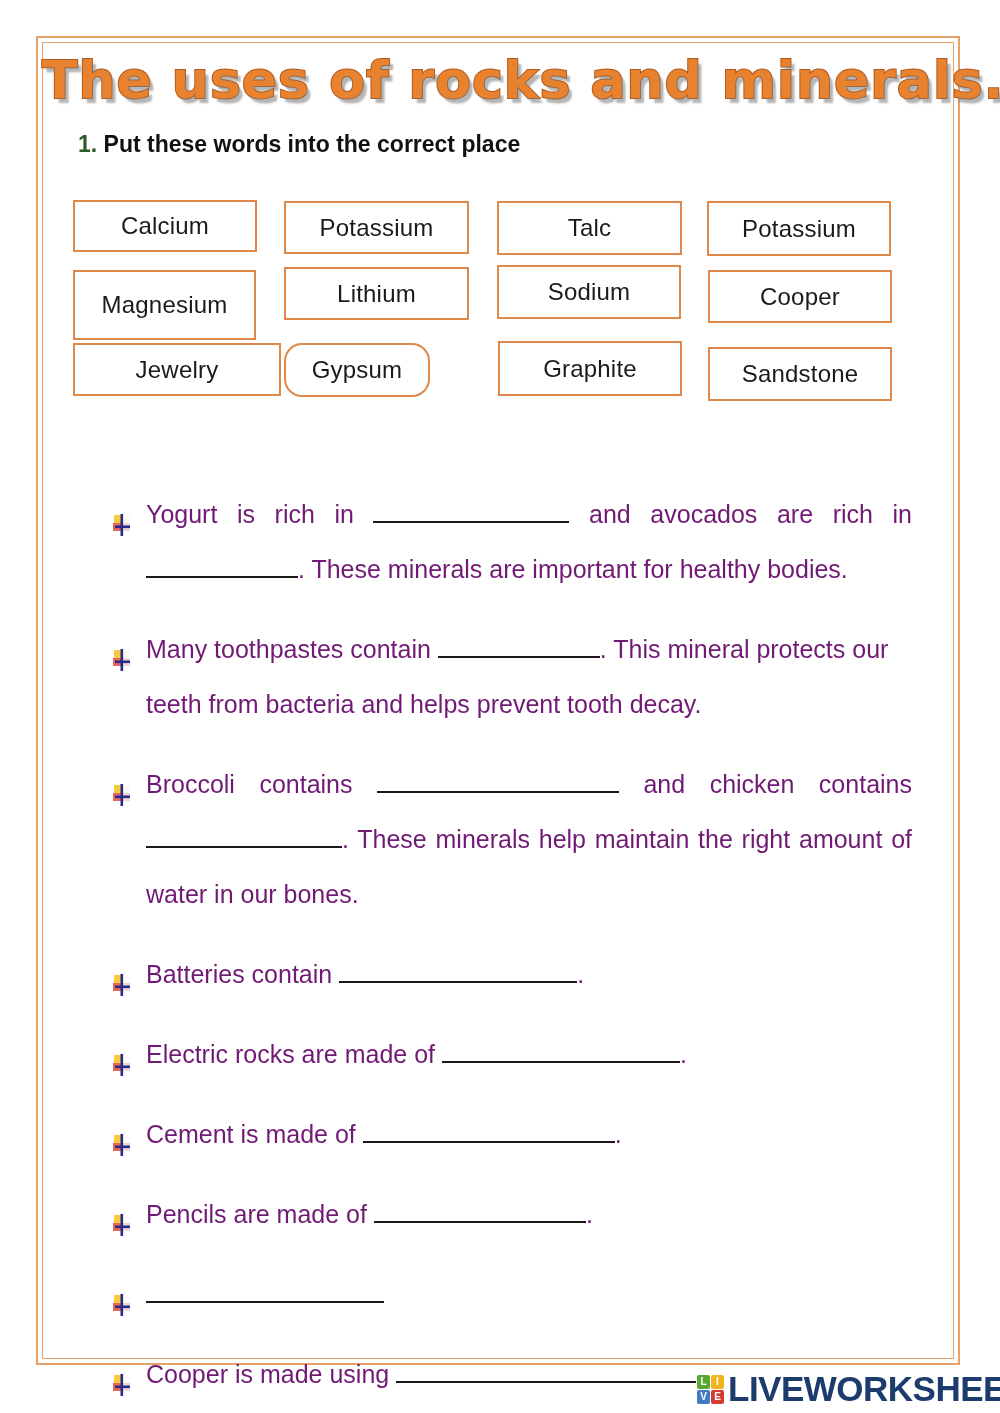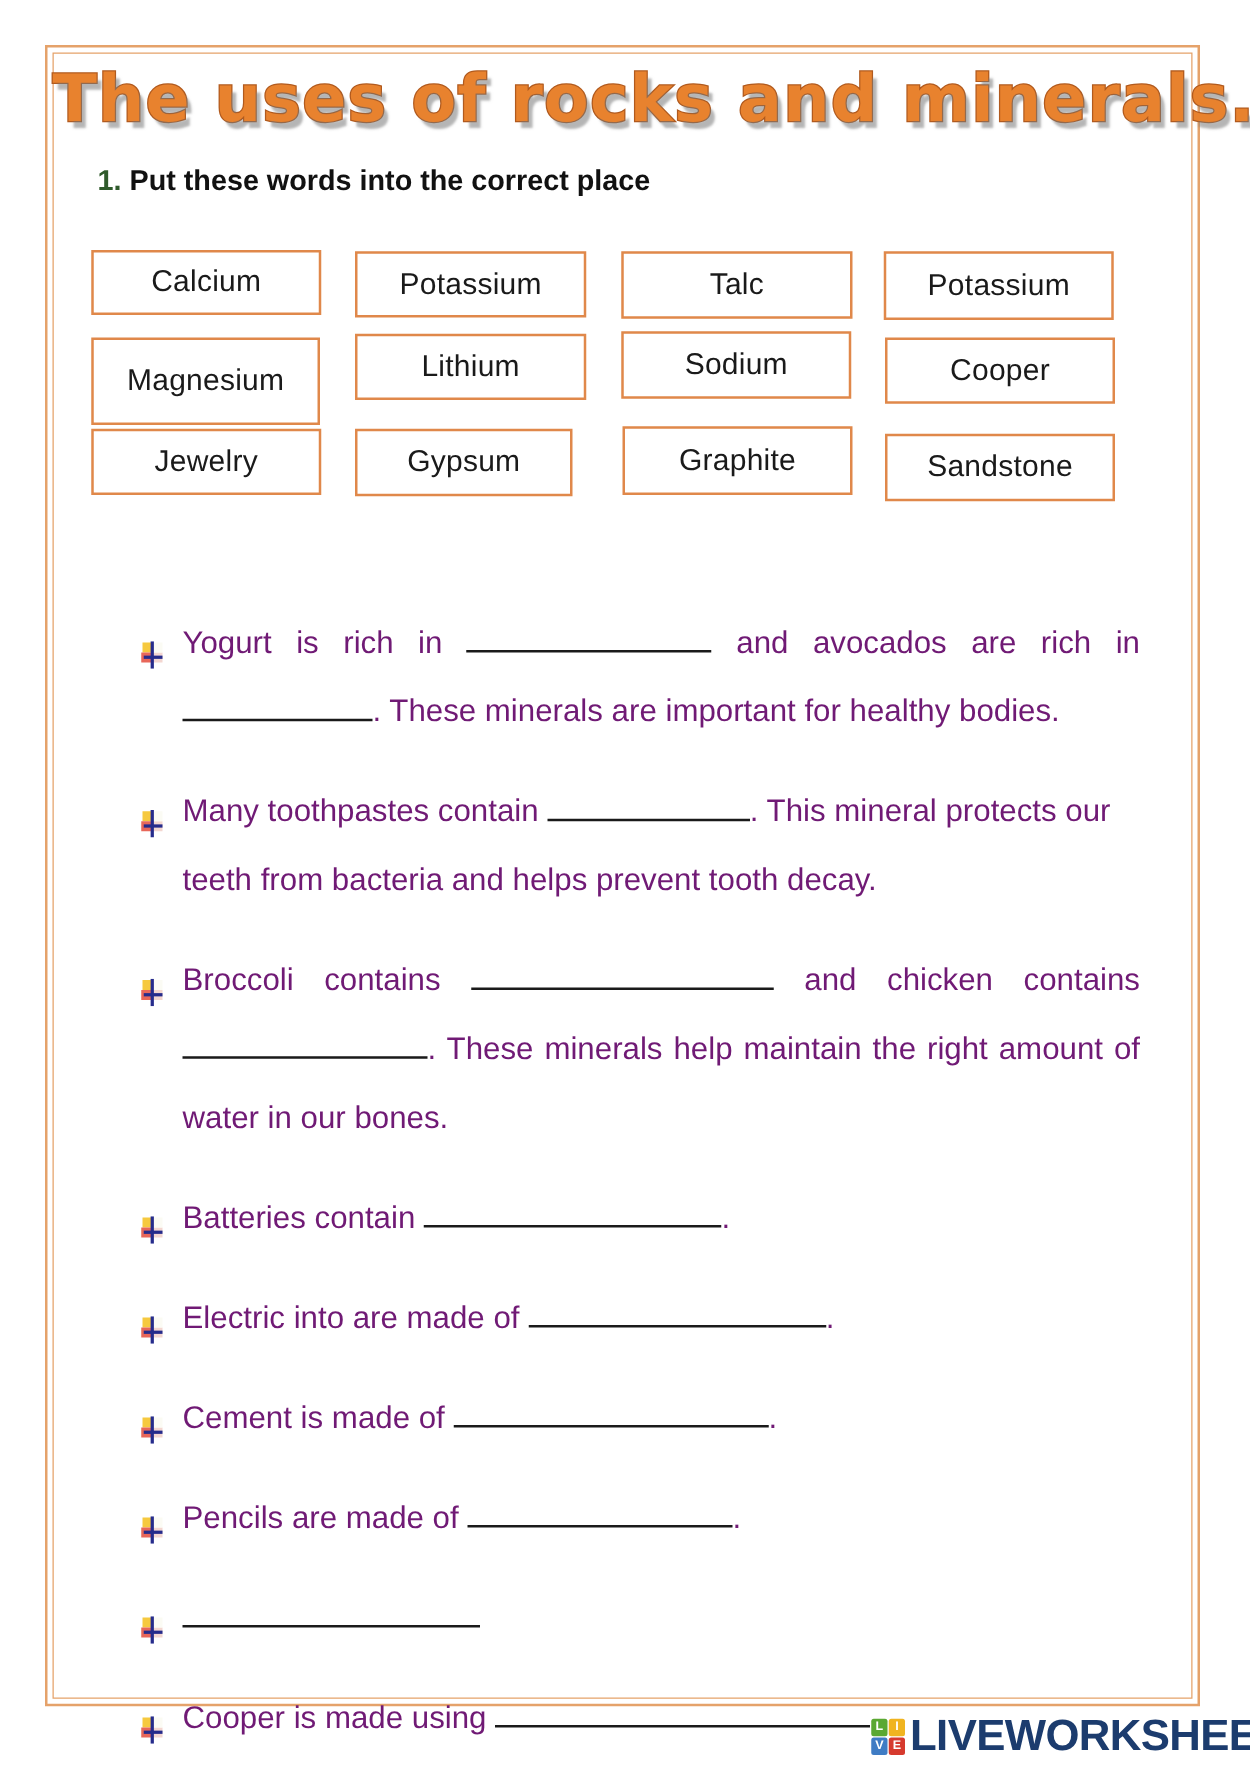--- a/index.html
+++ b/index.html
@@ -196,24 +196,24 @@
       </div>
       <div class="wordbox" style="left: 284px; top: 267px; width: 185px; height: 53px; border-color: rgb(224, 136, 74);">
         <span>Lithium</span>
       </div>
       <div class="wordbox" style="left: 497px; top: 265px; width: 184px; height: 54px; border-color: rgb(224, 136, 74);">
         <span>Sodium</span>
       </div>
       <div class="wordbox" style="left: 708px; top: 270px; width: 184px; height: 53px; border-color: rgb(224, 136, 74);">
         <span>Cooper</span>
       </div>
-      <div class="wordbox" style="left: 73px; top: 343px; width: 184px; height: 53px; border-color: rgb(224, 136, 74);">
+      <div class="wordbox" style="left: 73px; top: 343px; width: 208px; height: 53px; border-color: rgb(224, 136, 74);">
         <span>Jewelry</span>
       </div>
-      <div class="wordbox" style="left: 284px; top: 343px; width: 174px; height: 54px; border-color: rgb(224, 136, 74);">
+      <div class="wordbox" style="left: 284px; top: 343px; width: 146px; height: 54px; border-color: rgb(224, 136, 74); border-radius: 18px;">
         <span>Gypsum</span>
       </div>
       <div class="wordbox" style="left: 498px; top: 341px; width: 184px; height: 55px; border-color: rgb(224, 136, 74);">
         <span>Graphite</span>
       </div>
       <div class="wordbox" style="left: 708px; top: 347px; width: 184px; height: 54px; border-color: rgb(224, 136, 74);">
         <span>Sandstone</span>
       </div>
     </div>
 
@@ -250,21 +250,21 @@
             <rect x="8.5" y="0" width="2.6" height="22" fill="#262C8C"></rect>
             <rect x="3" y="11.5" width="15" height="2.6" fill="#262C8C"></rect>
           </svg></span><span>Batteries contain </span><span class="blank" style="width: 238px;"></span><span>.</span></p>
       <p class="line-item nojustify"><span class="bullet"><svg viewBox="0 0 22 22" width="22" height="22">
             <rect x="2" y="1" width="8" height="8" fill="#F6C93F"></rect>
             <rect x="1" y="9" width="8" height="8" fill="#E8675A"></rect>
             <rect x="10" y="9" width="8" height="8" fill="#F3D6D0"></rect>
             <rect x="10" y="1" width="8" height="8" fill="#FBFBF4"></rect>
             <rect x="8.5" y="0" width="2.6" height="22" fill="#262C8C"></rect>
             <rect x="3" y="11.5" width="15" height="2.6" fill="#262C8C"></rect>
-          </svg></span><span> Electric into are made of </span><span class="blank" style="width: 238px;"></span><span>.</span></p>
+          </svg></span><span> Electric rocks are made of </span><span class="blank" style="width: 238px;"></span><span>.</span></p>
       <p class="line-item nojustify"><span class="bullet"><svg viewBox="0 0 22 22" width="22" height="22">
             <rect x="2" y="1" width="8" height="8" fill="#F6C93F"></rect>
             <rect x="1" y="9" width="8" height="8" fill="#E8675A"></rect>
             <rect x="10" y="9" width="8" height="8" fill="#F3D6D0"></rect>
             <rect x="10" y="1" width="8" height="8" fill="#FBFBF4"></rect>
             <rect x="8.5" y="0" width="2.6" height="22" fill="#262C8C"></rect>
             <rect x="3" y="11.5" width="15" height="2.6" fill="#262C8C"></rect>
           </svg></span><span>Cement is made of </span><span class="blank" style="width: 252px;"></span><span>.</span></p>
       <p class="line-item nojustify"><span class="bullet"><svg viewBox="0 0 22 22" width="22" height="22">
             <rect x="2" y="1" width="8" height="8" fill="#F6C93F"></rect>

